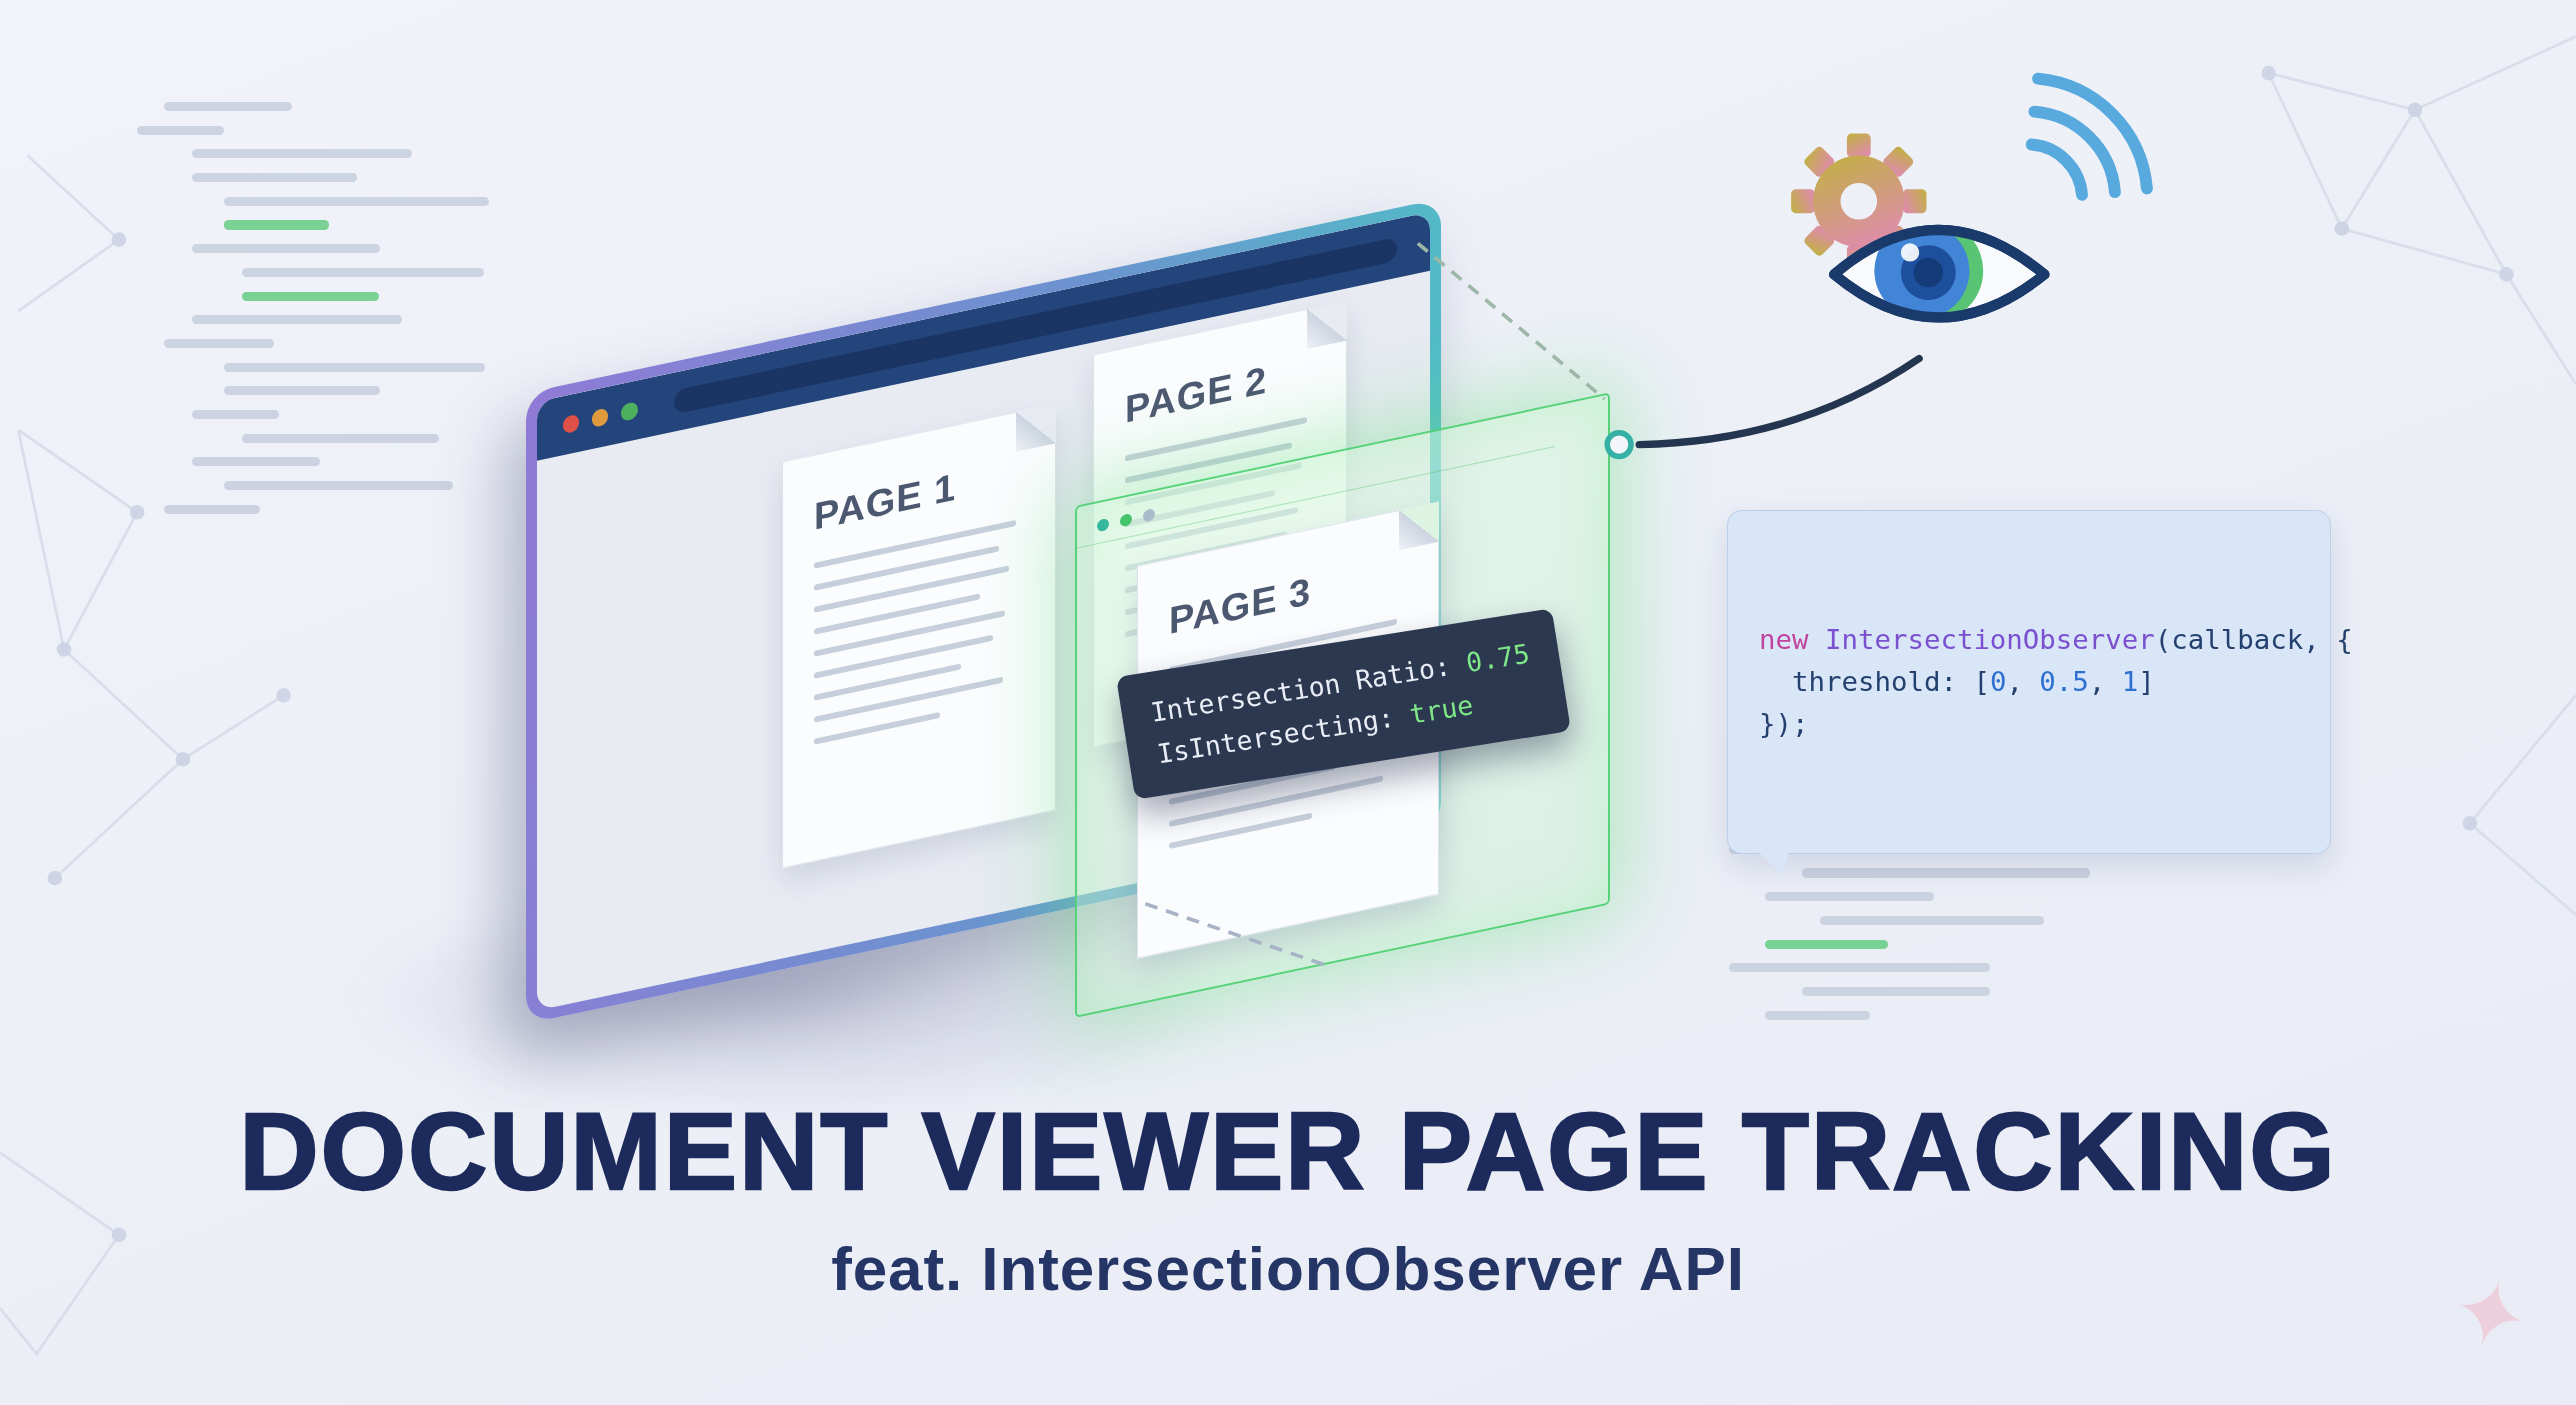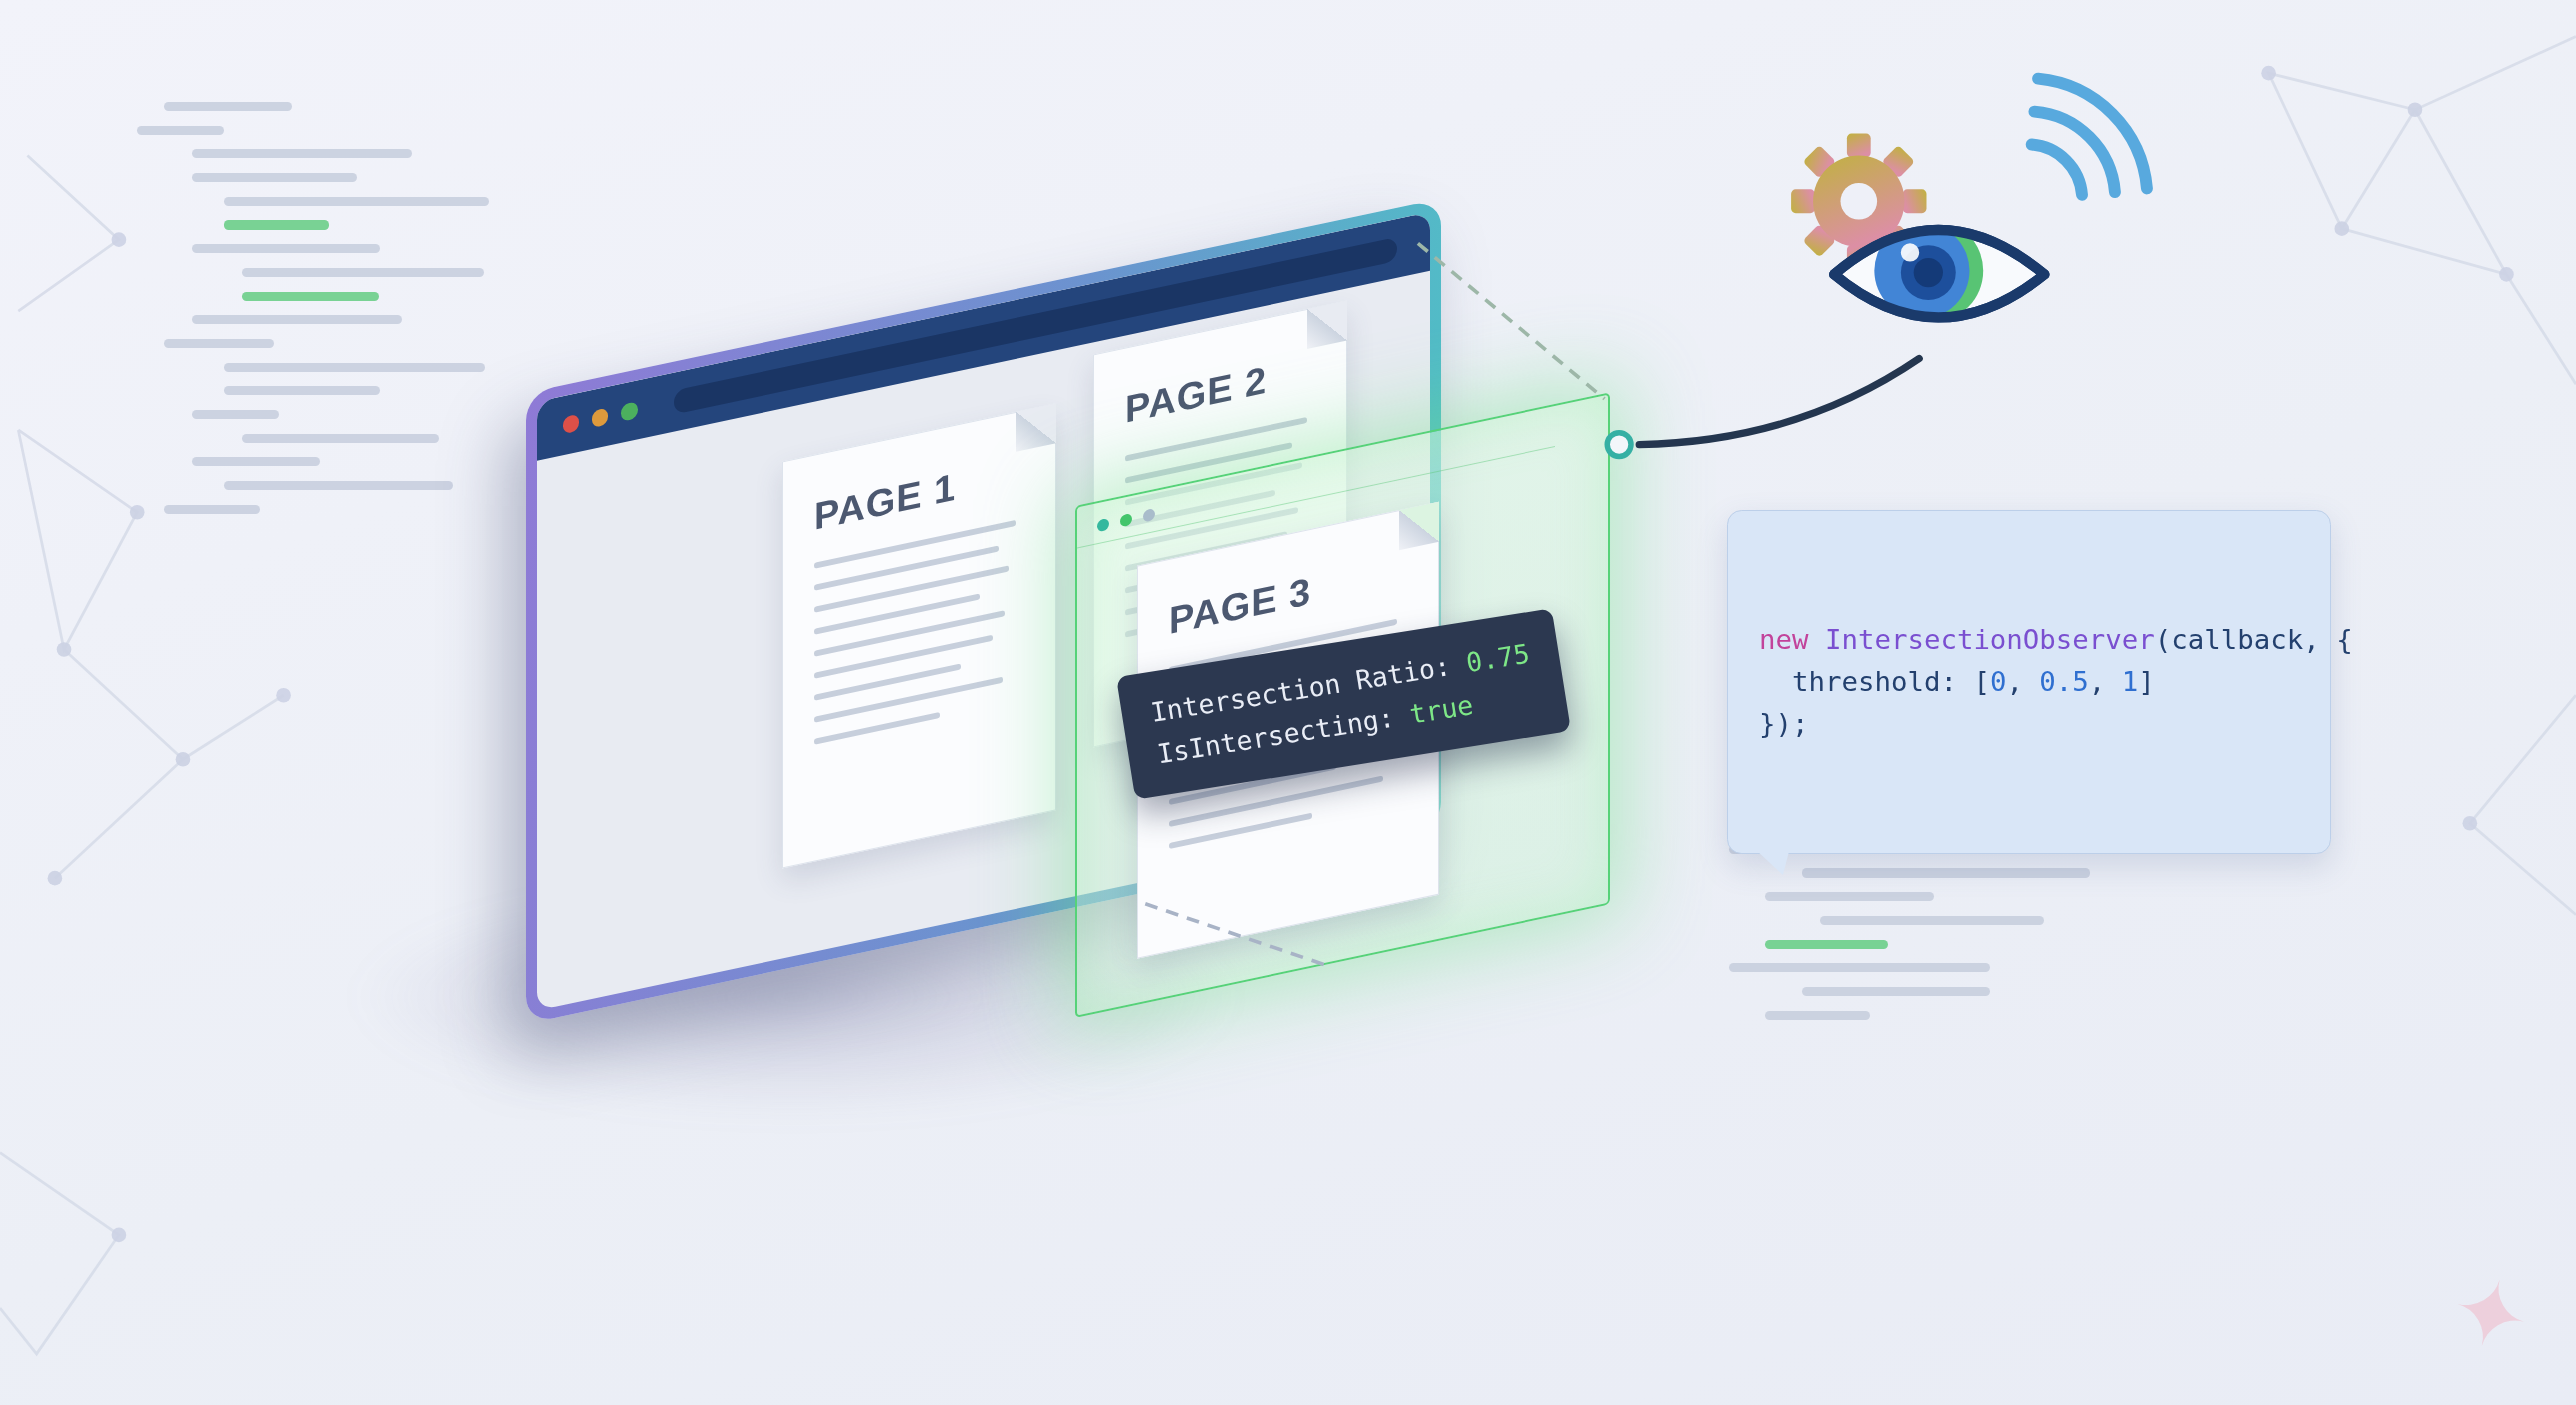--- a/index.html
+++ b/index.html
@@ -271,16 +271,18 @@
         <circle cx="2088" cy="276" r="10" fill="#ffffff" opacity="0.9"></circle>
       </g>
       <path d="M 2005 300 Q 2118 203 2235 300 Q 2118 394 2005 300 Z" fill="none" stroke="#1a3a6b" stroke-width="11" stroke-linejoin="round"></path>
     </g>
   </svg>
 
   <div class="code-box">
     <div><div class="code-line"><span class="tok-kw">new </span><span class="tok-cls">IntersectionObserver</span><span class="tok-pl">(callback, {</span></div><div class="code-line"><span class="tok-pl">  threshold: [</span><span class="tok-num">0</span><span class="tok-pl">, </span><span class="tok-num">0.5</span><span class="tok-pl">, </span><span class="tok-num">1</span><span class="tok-pl">]</span></div><div class="code-line"><span class="tok-pl">});</span></div></div>
   </div>
 
+  <div class="title">DOCUMENT VIEWER PAGE TRACKING</div>
+  <div class="subtitle">feat. IntersectionObserver API</div>
 
   <div class="sparkle">✦</div>
 </div>
 
 
 </body></html>

